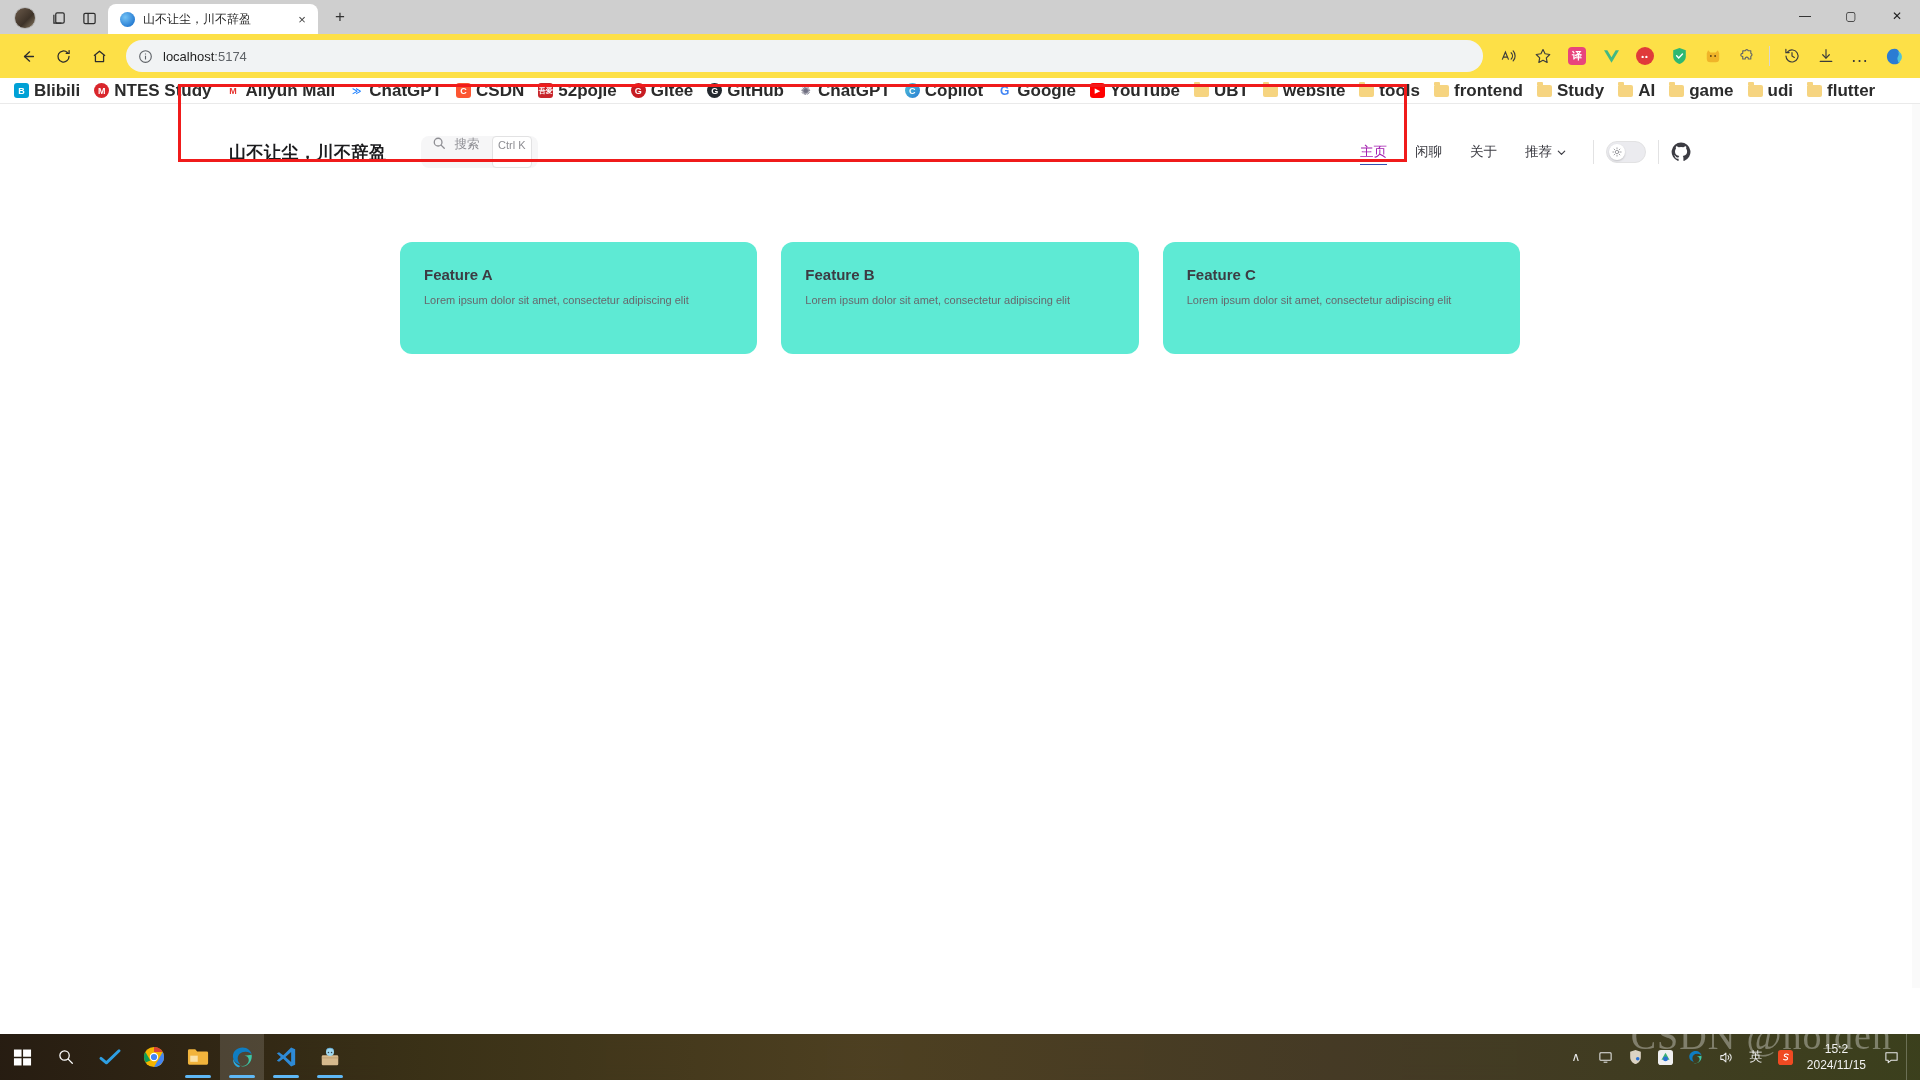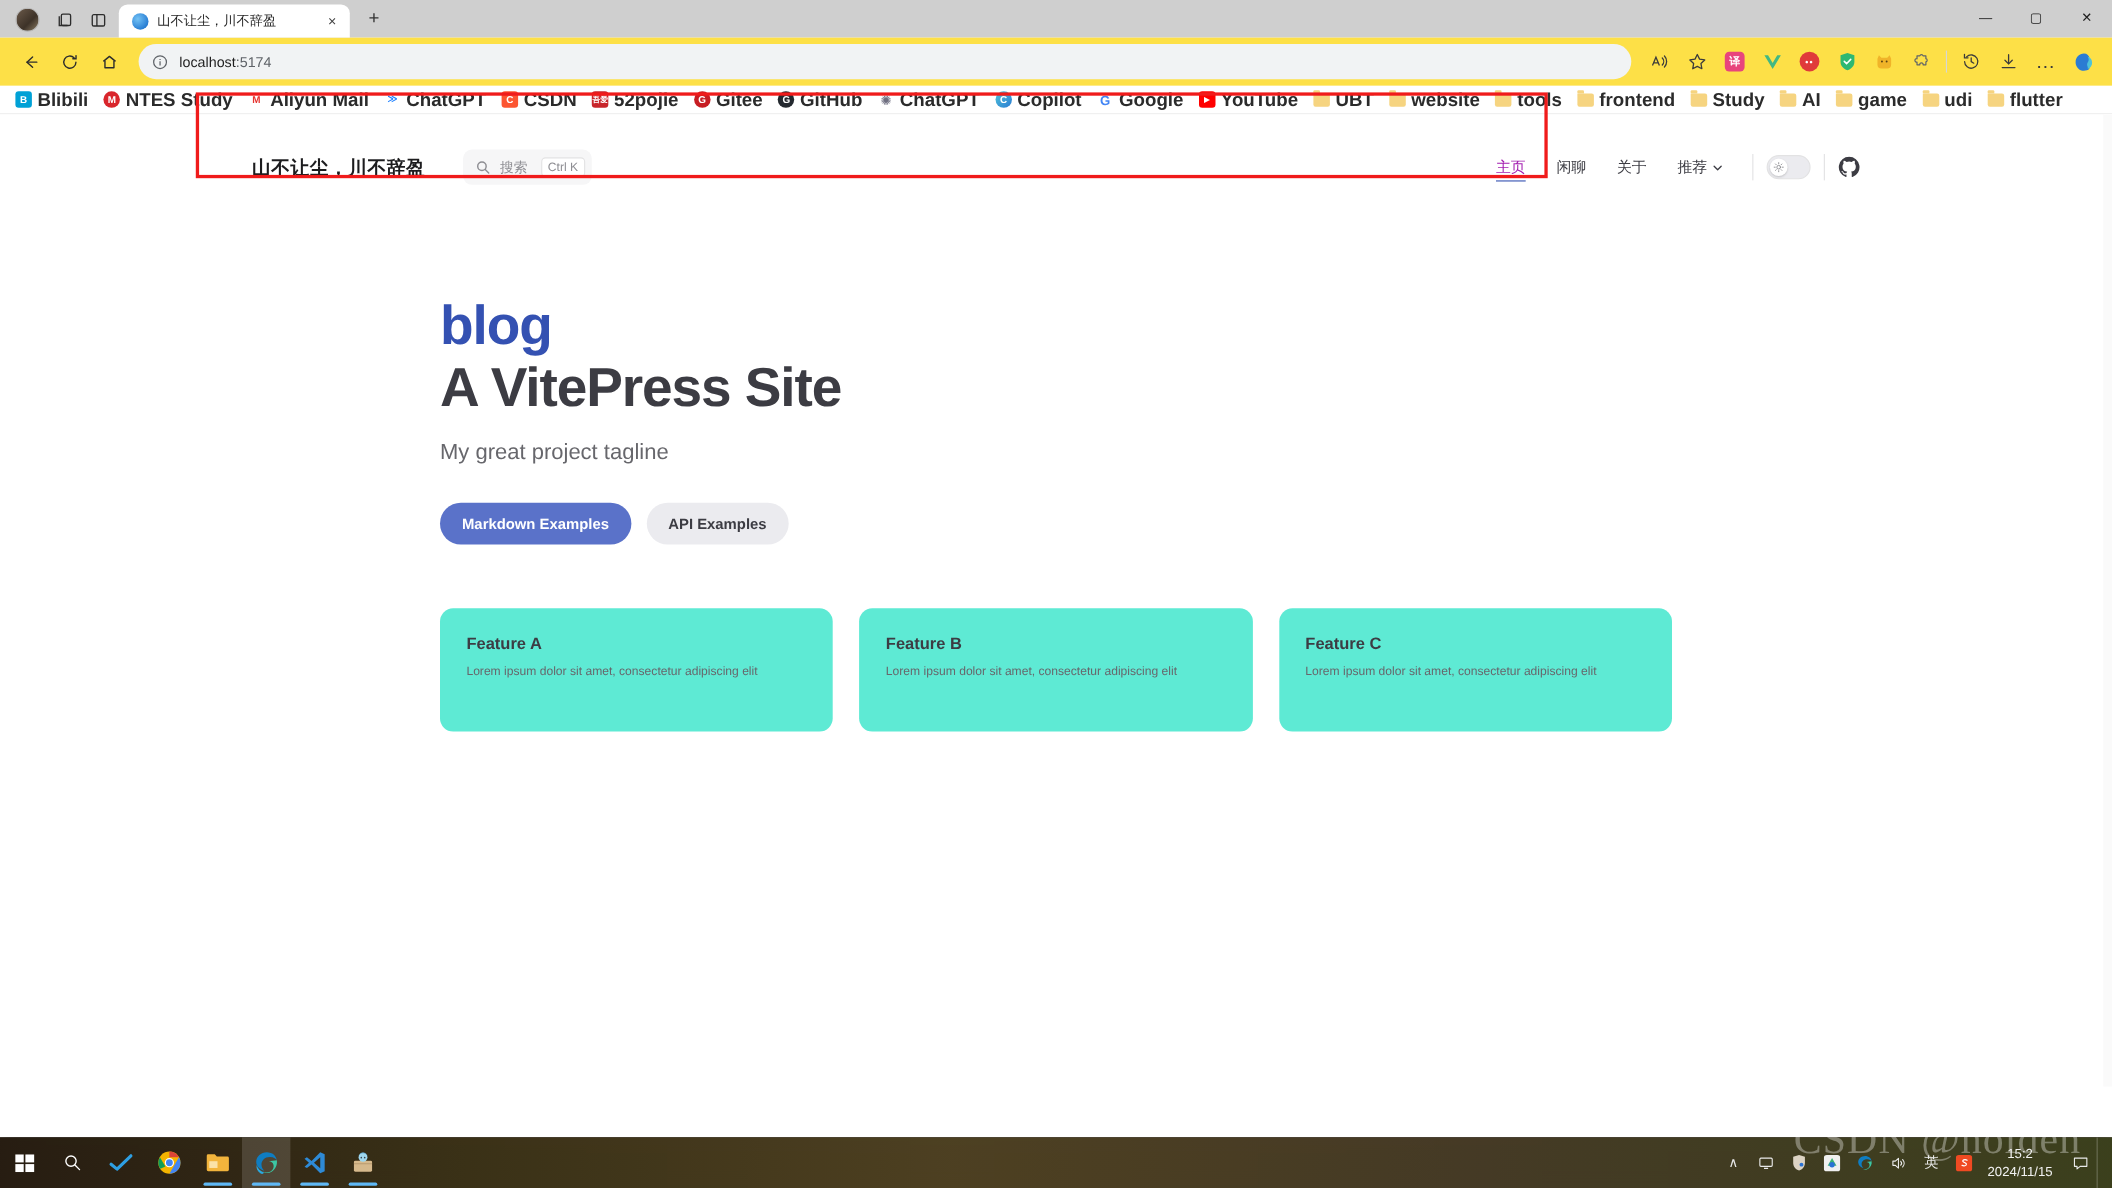--- a/index.html
+++ b/index.html
@@ -105,21 +105,21 @@
   
   .vp-nav {
     height: 64px; width: 1510px; margin: 0 auto; padding: 0 24px;
     display:flex; align-items:center;
   }
   .vp-navwrap { padding-top: 16px; }
   .vp-title { font-size: 17px; font-weight: 600; color: #1c1c1e;
     letter-spacing: .5px; white-space:nowrap; }
   .vp-search {
     margin-left: 34px; height: 32px; background:#f6f6f7; border-radius:8px;
-    display:flex; align-items:center; padding: 0 6px 0 11px; gap:9px; width:117px;
+    display:flex; padding: 0 6px 0 11px; gap:9px; width:117px;
   }
   .vp-search-label { font-size: 12.5px; color: #8e8e93; }
   .vp-kbd {
     margin-left:auto; border:1px solid #e2e2e3; border-radius:4px;
     font-size:11px; color:#8e8e93; padding: 2px 5px; background:#fff;
     font-family:"Liberation Sans", sans-serif; white-space:nowrap;
   }
   .vp-menu { margin-left:auto; display:flex; align-items:center; gap:0; }
   .vp-menu-item {
     font-size: 13.5px; color: #3c3c43; padding: 0 14px; position:relative;
@@ -479,29 +479,20 @@
           <a class="vp-gh" style="text-decoration:none;">
             <svg width="20" height="20" viewBox="0 0 20 20" fill="currentColor">
                 <path d="M10 .6a9.4 9.4 0 0 0-3 18.3c.5.1.6-.2.6-.5v-1.7c-2.6.6-3.2-1.2-3.2-1.2-.4-1.1-1-1.4-1-1.4-.9-.6 0-.6 0-.6 1 .1 1.4 1 1.4 1 .9 1.5 2.3 1.1 2.9.8 0-.6.3-1.1.6-1.4-2.1-.2-4.3-1-4.3-4.6 0-1 .4-1.9 1-2.5-.1-.3-.4-1.3.1-2.6 0 0 .8-.3 2.6 1a9 9 0 0 1 4.7 0c1.8-1.3 2.6-1 2.6-1 .5 1.3.2 2.3.1 2.6.6.6 1 1.5 1 2.5 0 3.6-2.2 4.4-4.3 4.6.3.3.6.9.6 1.8v2.7c0 .3.2.6.7.5A9.4 9.4 0 0 0 10 .6z"></path>
               </svg>
           </a>
         </div>
       </div>
     </div>
 
     <div class="vp-container">
-      <div class="hero">
-        <div class="hero-name">blog</div>
-        <div class="hero-text">A VitePress Site</div>
-        <div class="hero-tagline">My great project tagline</div>
-        <div class="hero-actions">
-          <div class="btn brand">Markdown Examples</div>
-          <div class="btn alt">API Examples</div>
-        </div>
-      </div>
 
       <div class="features">
         <div class="feature">
           <div class="feature-title">Feature A</div>
           <div class="feature-desc">Lorem ipsum dolor sit amet, consectetur adipiscing elit</div>
         </div>
         <div class="feature">
           <div class="feature-title">Feature B</div>
           <div class="feature-desc">Lorem ipsum dolor sit amet, consectetur adipiscing elit</div>
         </div>

